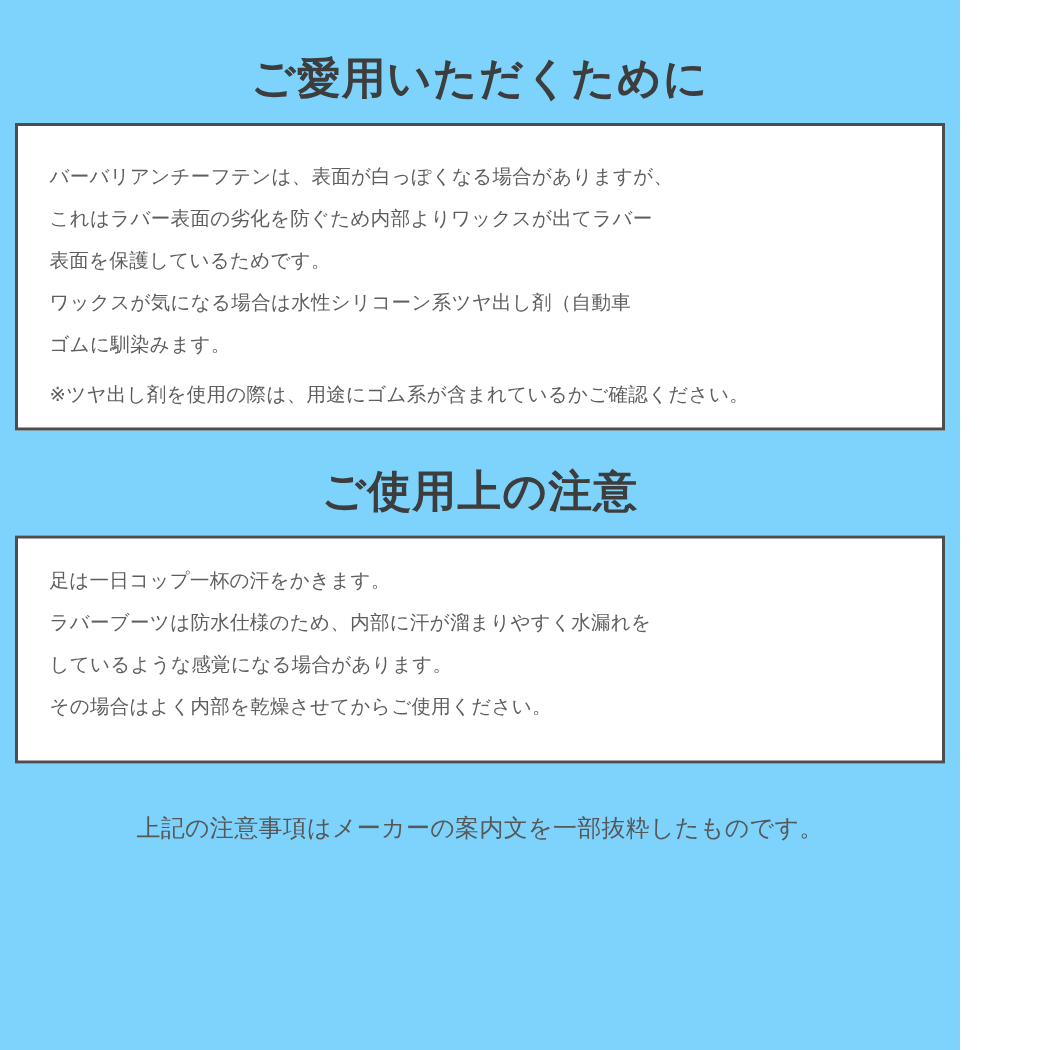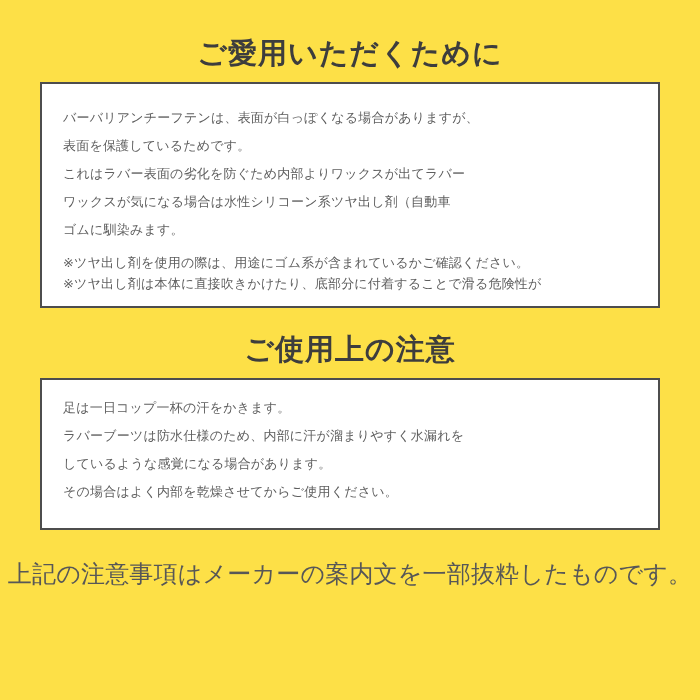--- a/index.html
+++ b/index.html
@@ -2,23 +2,23 @@
 <html lang="ja"><head>
 <meta charset="utf-8">
 <style>
   html, body {
     margin: 0;
     padding: 0;
     background: #ffffff;
   }
   .page {
     position: relative;
-    width: 700px;
+    width: 640px;
     height: 700px;
-    background: #fde047;
+    background: #7dd3fc;
     font-family: "Liberation Sans", "DejaVu Sans", sans-serif;
     color: #5e5e5e;
     overflow: hidden;
   }
   .section-title {
     margin: 0;
     text-align: center;
     font-size: 29px;
     line-height: 38px;
     font-weight: bold;
@@ -47,44 +47,43 @@
     font-size: 13px;
     line-height: 21px;
     letter-spacing: 0.2px;
     color: #5e5e5e;
   }
   .footer {
     margin-top: 30px;
     text-align: center;
   }
   .footer-line {
-    font-size: 24px;
+    font-size: 16px;
     line-height: 27px;
     letter-spacing: 0.2px;
     color: #575757;
   }
 </style>
 </head>
 <body>
 
 <div class="page">
 
   <h1 class="section-title title-1">ご愛用いただくために</h1>
 
   <div class="info-box box-1">
     <div class="body-text">
       <div class="body-line">バーバリアンチーフテンは、表面が白っぽくなる場合がありますが、</div>
+      <div class="body-line">これはラバー表面の劣化を防ぐため内部よりワックスが出てラバー</div>
       <div class="body-line">表面を保護しているためです。</div>
-      <div class="body-line">これはラバー表面の劣化を防ぐため内部よりワックスが出てラバー</div>
       <div class="body-line">ワックスが気になる場合は水性シリコーン系ツヤ出し剤（自動車</div>
       <div class="body-line">ゴムに馴染みます。</div>
     </div>
     <div class="notes">
       <div class="note-line">※ツヤ出し剤を使用の際は、用途にゴム系が含まれているかご確認ください。</div>
-      <div class="note-line">※ツヤ出し剤は本体に直接吹きかけたり、底部分に付着することで滑る危険性が</div>
     </div>
   </div>
 
   <h1 class="section-title title-2">ご使用上の注意</h1>
 
   <div class="info-box box-2">
     <div class="body-text">
       <div class="body-line">足は一日コップ一杯の汗をかきます。</div>
       <div class="body-line">ラバーブーツは防水仕様のため、内部に汗が溜まりやすく水漏れを</div>
       <div class="body-line">しているような感覚になる場合があります。</div>

